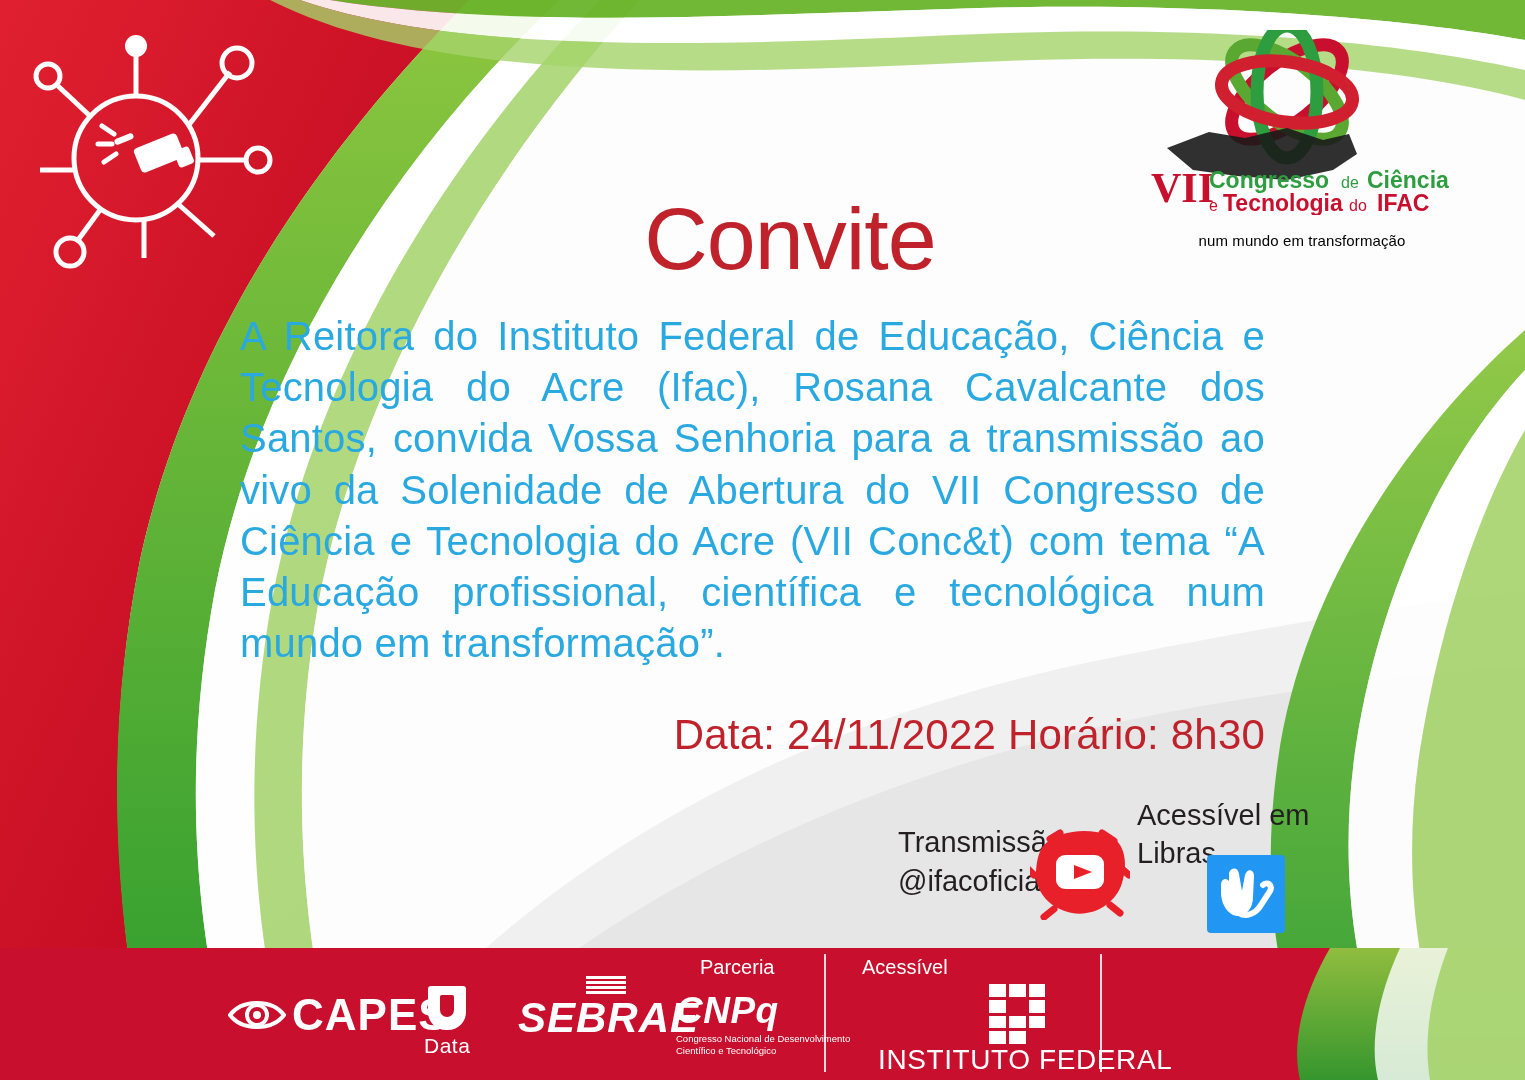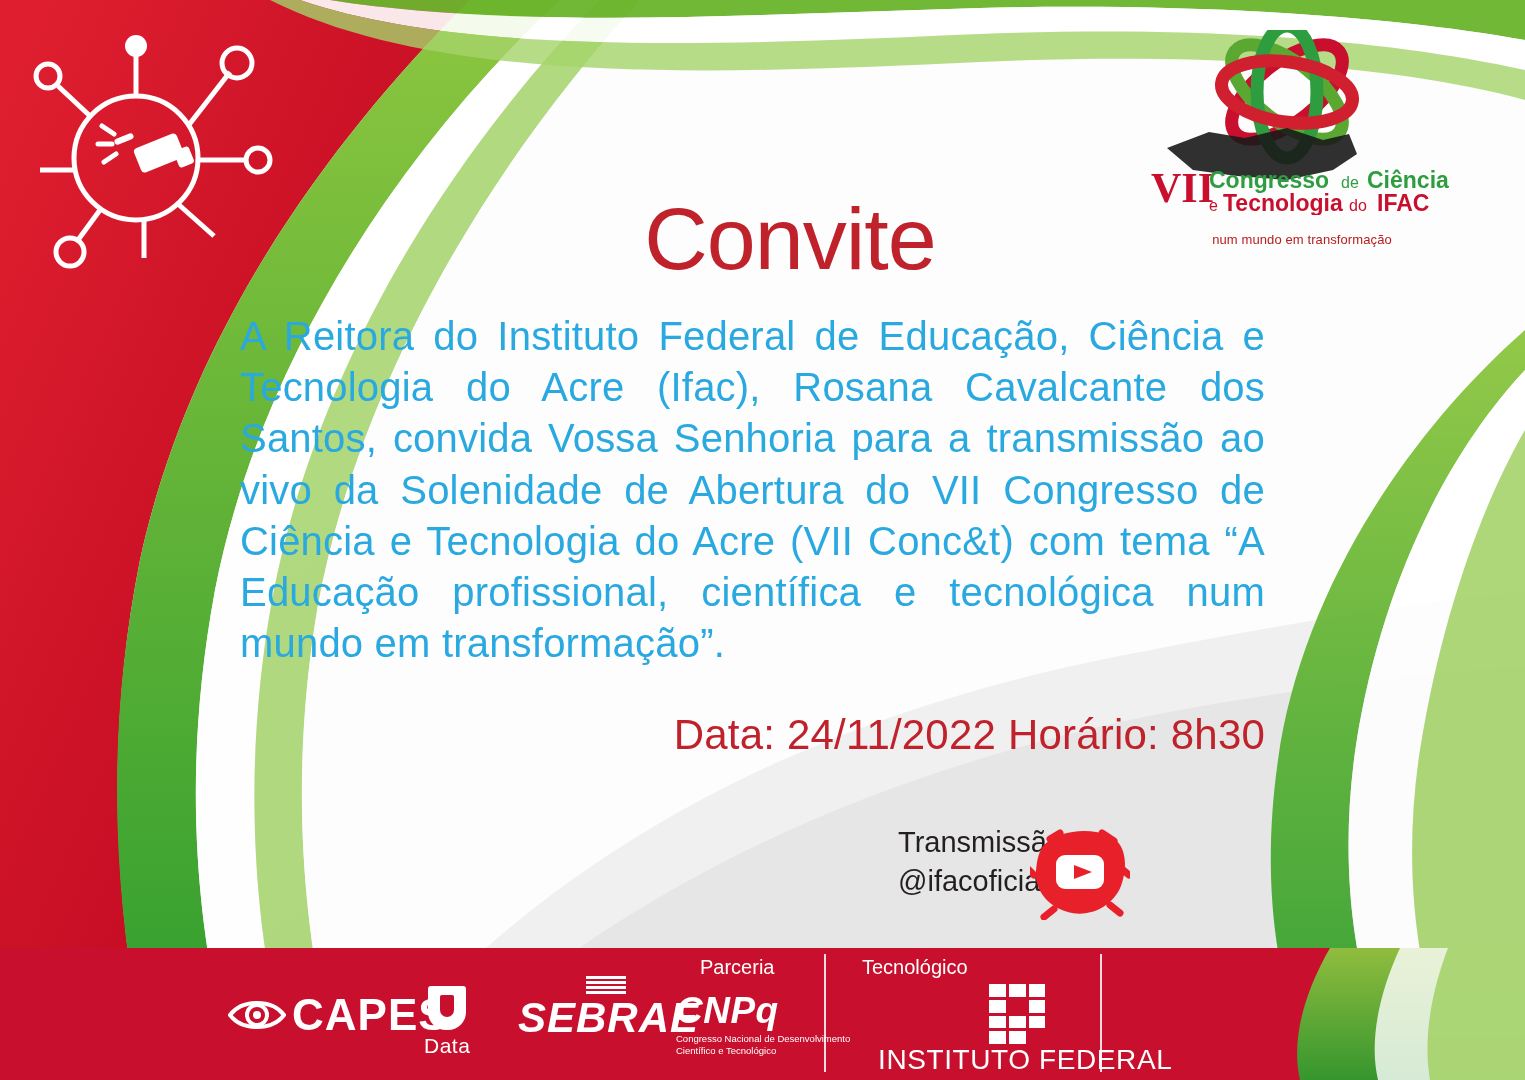--- a/index.html
+++ b/index.html
@@ -45,22 +45,22 @@
     height: 185px;
     display: block;
   }
   .logo-tagline-1 {
     font-size: 16.5px;
     color: #231f20;
     margin-top: 2px;
     letter-spacing: .1px;
   }
   .logo-tagline-2 {
-    font-size: 13px;
-    color: #b91c1c;
+    font-size: 15px;
+    color: #000000;
     margin-top: 17px;
     letter-spacing: .1px;
   }
   
   .content {
     position: absolute;
     left: 240px;
     top: 195px;
     width: 1025px;
   }
@@ -386,27 +386,39 @@
       <div>@ifacoficial</div>
     </div>
 
     <svg class="yt-badge" viewBox="0 0 100 95">
       <path d="M14,20 C28,6 56,2 78,10 C96,17 98,40 92,58 C86,78 64,92 42,88 C20,84 4,66 6,46 C7,34 9,26 14,20 Z" fill="#e8202a"></path>
       <path d="M20,14 L30,8 M72,8 L84,16 M92,44 L99,50 M80,80 L90,88 M24,84 L14,92 M4,50 L-2,44" stroke="#e8202a" stroke-width="7" stroke-linecap="round"></path>
       <rect x="26" y="30" width="48" height="34" rx="9" fill="#ffffff"></rect>
       <polygon points="44,40 62,47 44,54" fill="#e8202a"></polygon>
     </svg>
 
+    <div class="libras-wrap">
+      <div class="libras-label">
+        <div>Acessível em</div>
+        <div>Libras</div>
+      </div>
+      <div class="libras-icon">
+        <svg viewBox="0 0 78 78" width="78" height="78">
+          <path d="M22,18 C24,12 31,12 32,19 L35,36 L38,20 C40,13 47,14 47,21 L46,42 C46,56 36,64 26,60 C18,56 14,46 14,38 L14,30 C14,24 19,22 22,26 Z" fill="#ffffff"></path>
+          <path d="M56,30 C60,26 66,30 63,36 L54,50 C48,60 38,62 32,58" fill="none" stroke="#ffffff" stroke-width="6" stroke-linecap="round"></path>
+        </svg>
+      </div>
+    </div>
   </div>
 
   <div class="footer">
     <div class="footer-inner">
 
       <div class="parceria-label">Parceria</div>
-      <div class="realizacao-label">Tecnológico</div>
+      <div class="realizacao-label">Acessível</div>
       <div class="divider div-1"></div>
       <div class="divider div-2"></div>
 
       <div class="logo-capes">
         <svg width="58" height="40" viewBox="0 0 58 40" style="margin-right:6px">
           <path d="M2,20 C14,4 44,4 56,20 C44,36 14,36 2,20 Z" fill="none" stroke="#fff" stroke-width="4"></path>
           <circle cx="29" cy="20" r="10" fill="none" stroke="#fff" stroke-width="4"></circle>
           <circle cx="29" cy="20" r="4" fill="#fff"></circle>
         </svg>
         <span>CAPES</span>

